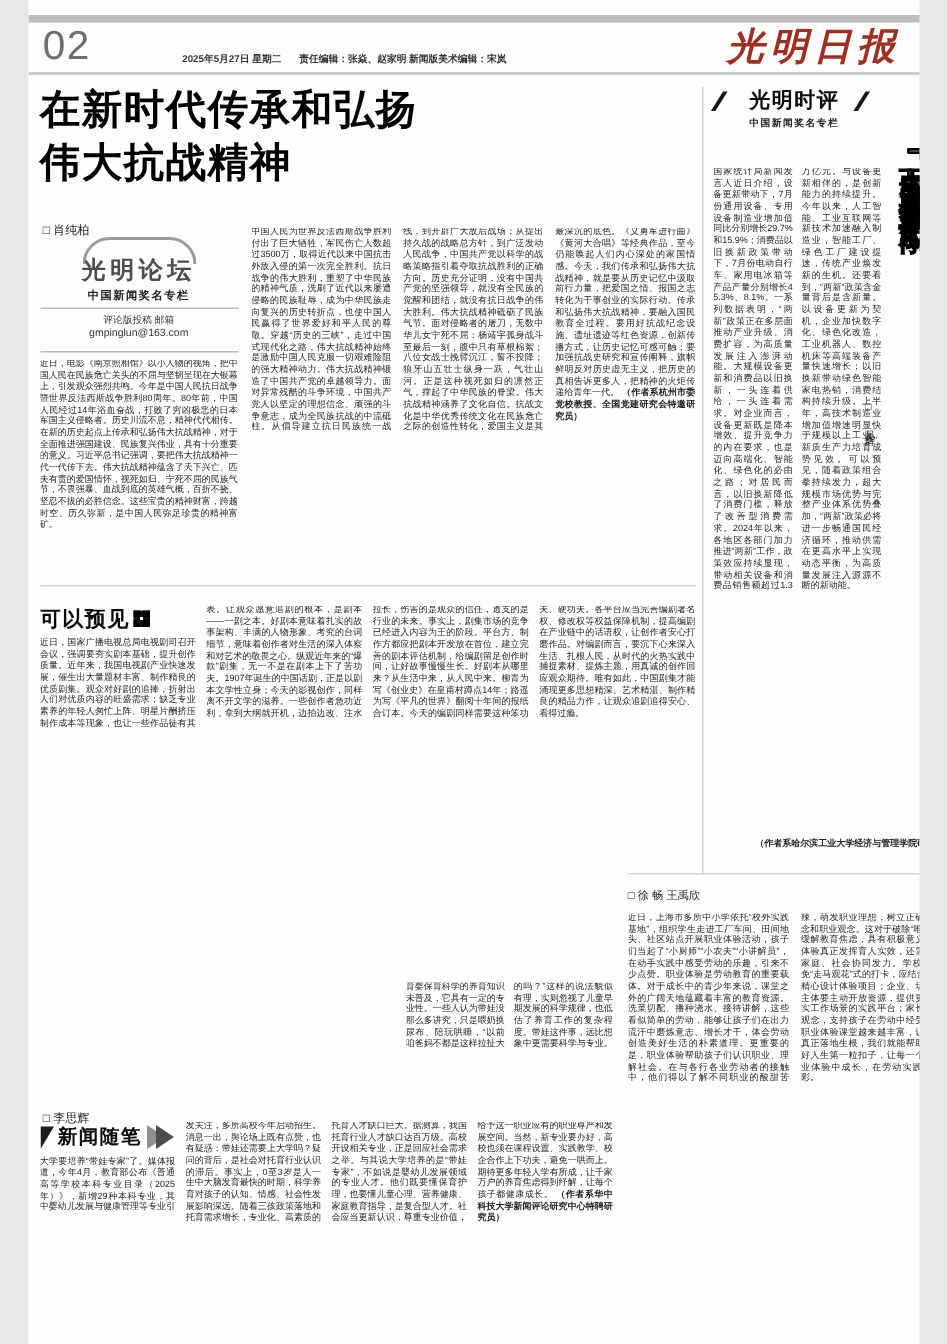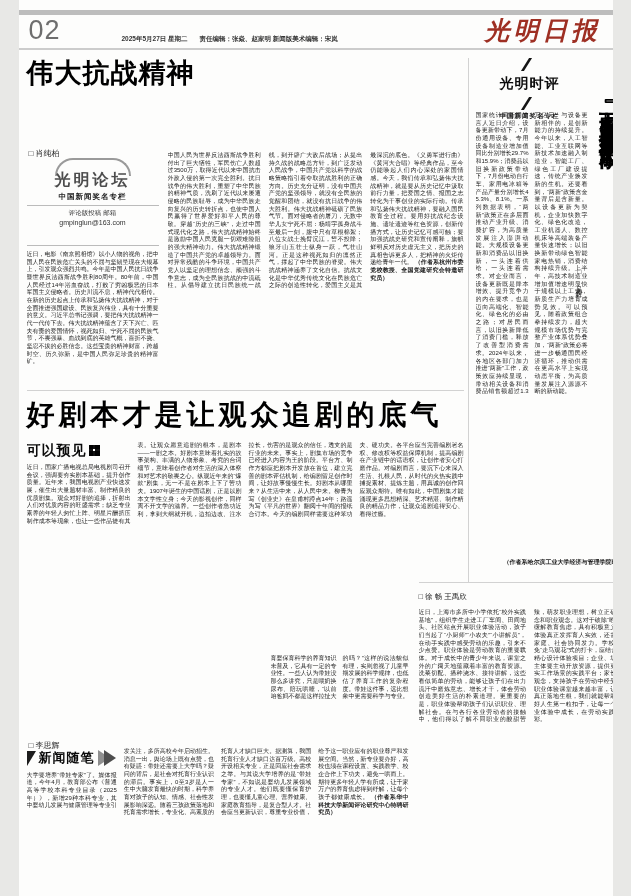--- a/index.html
+++ b/index.html
@@ -20,34 +20,34 @@
   .byline{font-size:8px;color:#222;margin-top:12px;}
   .fnote{font-weight:bold;}
   .vrule{position:absolute;background:#d2d2d2;width:1px;}
   .hrule{position:absolute;background:#d2d2d2;height:1px;}
   
   .a1{position:absolute;left:0;top:0;width:437px;height:332px;}
   .a1 .h{font-size:27px;font-weight:900;color:#000;line-height:1.3;letter-spacing:1px;}
   .a1 .byline{position:absolute;top:80px;left:2px;}
   .a1-row{position:absolute;top:96px;left:0;width:437px;height:236px;display:flex;gap:9px;}
   .rail{width:132px;flex:none;}
-  .forum-box{border-bottom:1px solid #bbb;padding-bottom:19px;margin:6px 0 5px 0;text-align:center;}
+  .forum-box{border-bottom:1px solid #bbb;padding-bottom:8px;margin:6px 0 5px 0;text-align:center;}
   .arch{width:72px;height:16px;margin:0 auto -6px auto;border:2px solid #9a9a9a;border-bottom:none;
         border-radius:40px 40px 0 0;}
   .forum-title{font-size:16px;font-weight:900;color:#4c4c4c;letter-spacing:3px;}
   .forum-sub{font-size:7.5px;font-weight:bold;color:#222;letter-spacing:1px;margin-top:1px;
              border-bottom:1px solid #bbb;padding-bottom:3px;}
   .forum-note{font-size:6.5px;color:#333;margin-top:3px;}
   .forum-mail{font-size:7px;color:#333;margin-top:1px;}
   .rail .bodytext{height:150px;}
   .a1-cols{flex:1;column-count:3;column-gap:8px;height:236px;}
   
   .a2{position:absolute;left:449px;top:0;width:166px;height:528px;}
   .sp-box{position:absolute;top:2px;left:2px;width:104px;text-align:center;}
-  .sp-row{display:flex;align-items:center;justify-content:flex-end;gap:4px;flex-direction:column;}
+  .sp-row{display:flex;align-items:center;justify-content:space-between;gap:4px;}
   .sp-slash{width:6px;height:13px;border-left:3px solid #151515;transform:skewX(-32deg);}
   .sp-title{font-size:14px;font-weight:900;color:#0c0c0c;letter-spacing:1px;}
   .sp-sub{font-size:6.5px;font-weight:bold;letter-spacing:1px;margin-top:2px;}
   .a2-body{position:absolute;top:56px;left:0;width:112px;height:442px;column-count:2;column-gap:6px;}
   .a2-fnote{position:absolute;top:502px;left:0;width:160px;font-size:6px;font-weight:bold;text-align:right;}
   .a2-vh{position:absolute;top:34px;right:12px;height:486px;writing-mode:vertical-rl;
          font-family:"Liberation Serif",serif;font-weight:bold;font-size:26px;color:#000;letter-spacing:2px;}
   .a2-vby{position:absolute;top:212px;right:58px;writing-mode:vertical-rl;font-size:7px;letter-spacing:2px;}
   
   .a3{position:absolute;left:0;top:340px;width:437px;height:250px;}
@@ -93,20 +93,21 @@
   <div class="hdr-rule"></div>
 
   <div class="content">
 
     <div class="vrule" style="left:441px;top:2px;height:524px;"></div>
     <div class="hrule" style="left:0;top:334px;width:437px;"></div>
     <div class="hrule" style="left:392px;top:526px;width:223px;"></div>
 
     <div class="a1">
       <div class="h">
+        <div>在新时代传承和弘扬</div>
         <div>伟大抗战精神</div>
       </div>
       <div class="byline">□ 肖纯柏</div>
       <div class="a1-row">
         <div class="rail">
           <div class="forum-box">
             <div class="arch"></div>
             <div class="forum-title">光明论坛</div>
             <div class="forum-sub">中国新闻奖名专栏</div>
             <div class="forum-note">评论版投稿 邮箱</div>
@@ -130,21 +131,20 @@
         </div>
         <div class="sp-sub">中国新闻奖名专栏</div>
       </div>
       <div class="a2-body bodytext">国家统计局新闻发言人近日介绍，设备更新带动下，7月份通用设备、专用设备制造业增加值同比分别增长29.7%和15.9%；消费品以旧换新政策带动下，7月份电动自行车、家用电冰箱等产品产量分别增长45.3%、8.1%。一系列数据表明，“两新”政策正在多层面推动产业升级、消费扩容，为高质量发展注入澎湃动能。大规模设备更新和消费品以旧换新，一头连着供给，一头连着需求。对企业而言，设备更新既是降本增效、提升竞争力的内在要求，也是迈向高端化、智能化、绿色化的必由之路；对居民而言，以旧换新降低了消费门槛，释放了改善型消费需求。2024年以来，各地区各部门加力推进“两新”工作，政策效应持续显现，带动相关设备和消费品销售额超过1.3万亿元。与设备更新相伴的，是创新能力的持续提升。今年以来，人工智能、工业互联网等新技术加速融入制造业，智能工厂、绿色工厂建设提速，传统产业焕发新的生机。还要看到，“两新”政策含金量背后是含新量。以设备更新为契机，企业加快数字化、绿色化改造，工业机器人、数控机床等高端装备产量快速增长；以旧换新带动绿色智能家电热销，消费结构持续升级。上半年，高技术制造业增加值增速明显快于规模以上工业，新质生产力培育成势见效。可以预见，随着政策组合拳持续发力，超大规模市场优势与完整产业体系优势叠加，“两新”政策必将进一步畅通国民经济循环，推动供需在更高水平上实现动态平衡，为高质量发展注入源源不断的新动能。</div>
       <div class="a2-fnote">（作者系哈尔滨工业大学经济与管理学院研究员）</div>
       <div class="a2-vby">□ 吴少辉</div>
       <div class="a2-vh">『两新』政策为高质量发展注入新动能</div>
     </div>
 
     <div class="a3">
-      <div class="h">好剧本才是让观众追剧的底气</div>
       <div class="a3-cols bodytext">
         <span class="cult-logo">
           <span class="cult-txt">可以预见</span><span class="qr"></span>
         </span>
         <span>近日，国家广播电视总局电视剧司召开会议，强调要夯实剧本基础，提升创作质量。近年来，我国电视剧产业快速发展，催生出大量题材丰富、制作精良的优质剧集。观众对好剧的追捧，折射出人们对优质内容的旺盛需求；缺乏专业素养的年轻人匆忙上阵、明星片酬挤压制作成本等现象，也让一些作品徒有其表。让观众愿意追剧的根本，是剧本——一剧之本。好剧本意味着扎实的故事架构、丰满的人物形象、考究的台词细节，意味着创作者对生活的深入体察和对艺术的敬畏之心。纵观近年来的“爆款”剧集，无一不是在剧本上下了苦功夫。1907年诞生的中国话剧，正是以剧本文学性立身；今天的影视创作，同样离不开文学的滋养。一些创作者急功近利，拿到大纲就开机，边拍边改、注水拉长，伤害的是观众的信任，透支的是行业的未来。事实上，剧集市场的竞争已经进入内容为王的阶段。平台方、制作方都应把剧本开发放在首位，建立完善的剧本评估机制，给编剧留足创作时间，让好故事慢慢生长。好剧本从哪里来？从生活中来，从人民中来。柳青为写《创业史》在皇甫村蹲点14年；路遥为写《平凡的世界》翻阅十年间的报纸合订本。今天的编剧同样需要这种笨功夫、硬功夫。各平台应当完善编剧署名权、修改权等权益保障机制，提高编剧在产业链中的话语权，让创作者安心打磨作品。对编剧而言，要沉下心来深入生活、扎根人民，从时代的火热实践中捕捉素材、提炼主题，用真诚的创作回应观众期待。唯有如此，中国剧集才能涌现更多思想精深、艺术精湛、制作精良的精品力作，让观众追剧追得安心、看得过瘾。</span>
       </div>
     </div>
 
     <div class="a4">
       <div class="byline">□ 李思辉</div>

